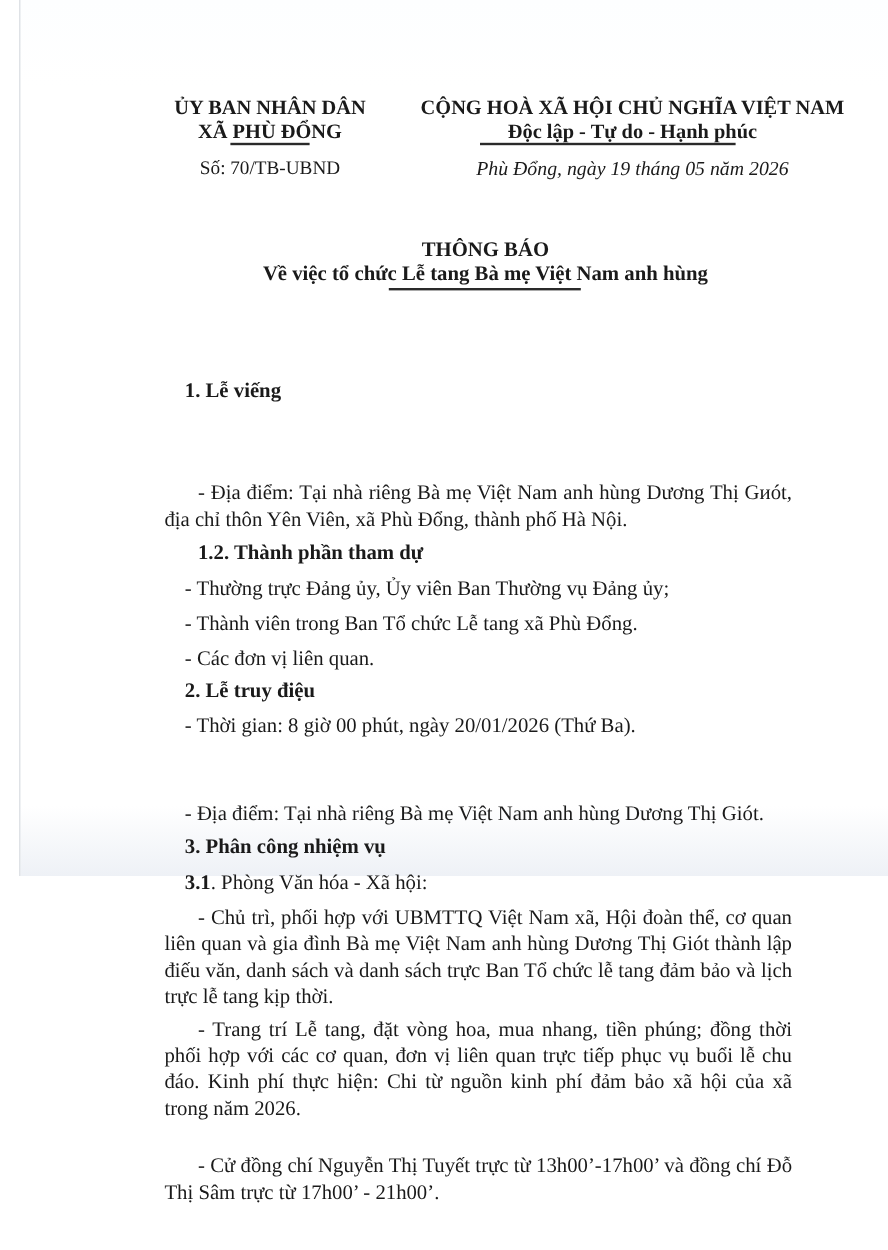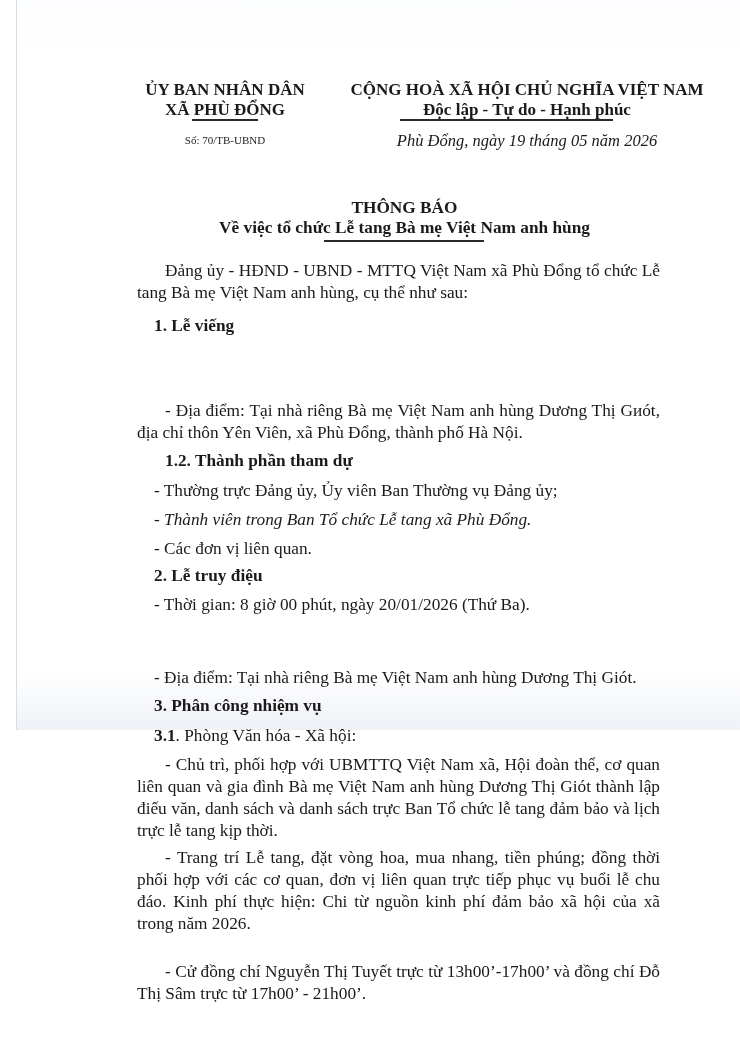--- a/index.html
+++ b/index.html
@@ -25,39 +25,38 @@
   .wrap { position: absolute; left: 120px; width: 523px; text-indent: 28px; white-space: normal; text-align: justify; }
 </style>
 </head>
 <body>
 
 <div class="page">
 
   <div class="abs hdr b c" style="left:118px; top:79px; width:180px;">ỦY BAN NHÂN DÂN</div>
   <div class="abs hdr b c" style="left:118px; top:99px; width:180px;">XÃ PHÙ ĐỔNG</div>
   <div class="rule" style="left:175px; top:119px; width:66px;"></div>
-  <div class="abs c" style="left:118px; top:130px; width:180px; font-size:11px; line-height:21px;">Số: 70/TB-UBND</div>
+  <div class="abs c" style="left:118px; top:130px; width:180px; font-size:16px; line-height:21px;">Số: 70/TB-UBND</div>
 
   <div class="abs hdr b c" style="left:310px; top:79px; width:400px;">CỘNG HOÀ XÃ HỘI CHỦ NGHĨA VIỆT NAM</div>
   <div class="abs hdr b c" style="left:310px; top:99px; width:400px;">Độc lập - Tự do - Hạnh phúc</div>
   <div class="rule" style="left:383px; top:119px; width:213px;"></div>
   <div class="abs i c" style="left:310px; top:130px; width:400px; font-size:16.5px; line-height:21px;">Phù Đổng, ngày 19 tháng 05 năm 2026</div>
 
   <div class="abs b c" style="left:0; top:197px; width:775px; font-size:17.3px; line-height:21px;">THÔNG BÁO</div>
   <div class="abs b c" style="left:0; top:217px; width:775px; font-size:17.3px; line-height:21px;">Về việc tổ chức Lễ tang Bà mẹ Việt Nam anh hùng</div>
   <div class="rule" style="left:307px; top:240px; width:160px;"></div>
 
-  <div class="wrap body-text" style="top:260px;">Đảng ủy - HĐND - UBND - MTTQ Việt Nam xã Phù Đổng tổ chức Lễ tang Bà mẹ Việt Nam anh hùng, cụ thể như sau:</div>
 
   <div class="abs body-text b" style="left:137px; top:315px;">1. Lễ viếng</div>
   <div class="wrap body-text" style="top:400px;">- Địa điểm: Tại nhà riêng Bà mẹ Việt Nam anh hùng Dương Thị Gиót, địa chỉ thôn Yên Viên, xã Phù Đổng, thành phố Hà Nội.</div>
 
   <div class="abs body-text b" style="left:148px; top:450px;">1.2. Thành phần tham dự</div>
   <div class="abs body-text" style="left:137px; top:480px;">- Thường trực Đảng ủy, Ủy viên Ban Thường vụ Đảng ủy;</div>
-  <div class="abs body-text" style="left:137px; top:509px;font-style:italic;">- Thành viên trong Ban Tổ chức Lễ tang xã Phù Đổng.</div>
+  <div class="abs body-text" style="left:137px; top:509px;">- Thành viên trong Ban Tổ chức Lễ tang xã Phù Đổng.</div>
   <div class="abs body-text" style="left:137px; top:538px;">- Các đơn vị liên quan.</div>
 
   <div class="abs body-text b" style="left:137px; top:565px;">2. Lễ truy điệu</div>
   <div class="abs body-text" style="left:137px; top:594px;">- Thời gian: 8 giờ 00 phút, ngày 20/01/2026 (Thứ Ba).</div>
   <div class="abs body-text" style="left:137px; top:667px;">- Địa điểm: Tại nhà riêng Bà mẹ Việt Nam anh hùng Dương Thị Giót.</div>
 
   <div class="abs body-text b" style="left:137px; top:695px;">3. Phân công nhiệm vụ</div>
   <div class="abs body-text" style="left:137px; top:725px;"><span class="b">3.1</span><span>. Phòng Văn hóa - Xã hội:</span></div>
 
   <div class="wrap body-text" style="top:754px;">- Chủ trì, phối hợp với UBMTTQ Việt Nam xã, Hội đoàn thể, cơ quan liên quan và gia đình Bà mẹ Việt Nam anh hùng Dương Thị Giót thành lập điếu văn, danh sách và danh sách trực Ban Tổ chức lễ tang đảm bảo và lịch trực lễ tang kịp thời.</div>

